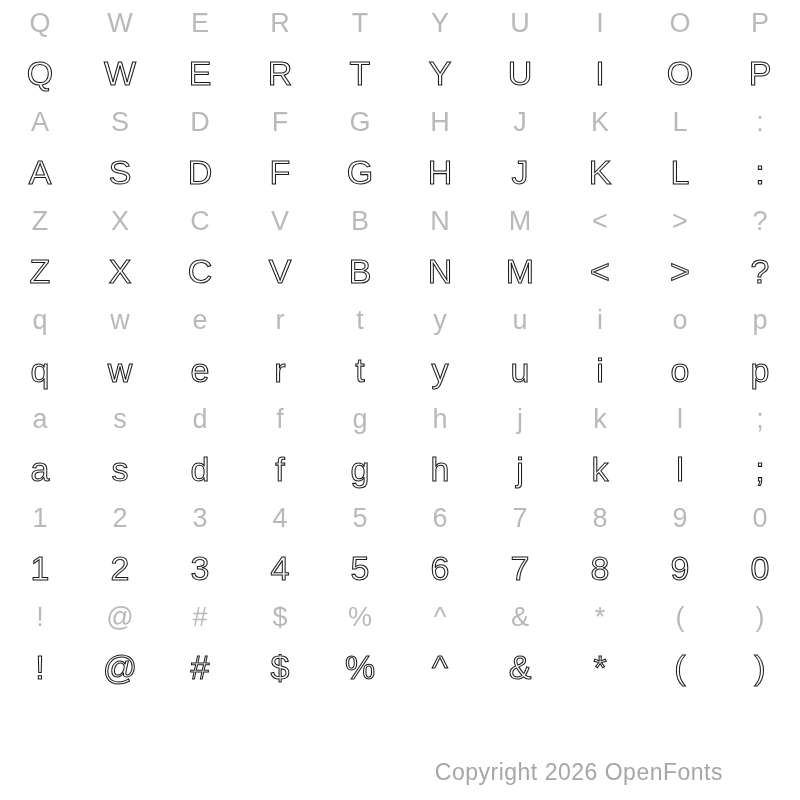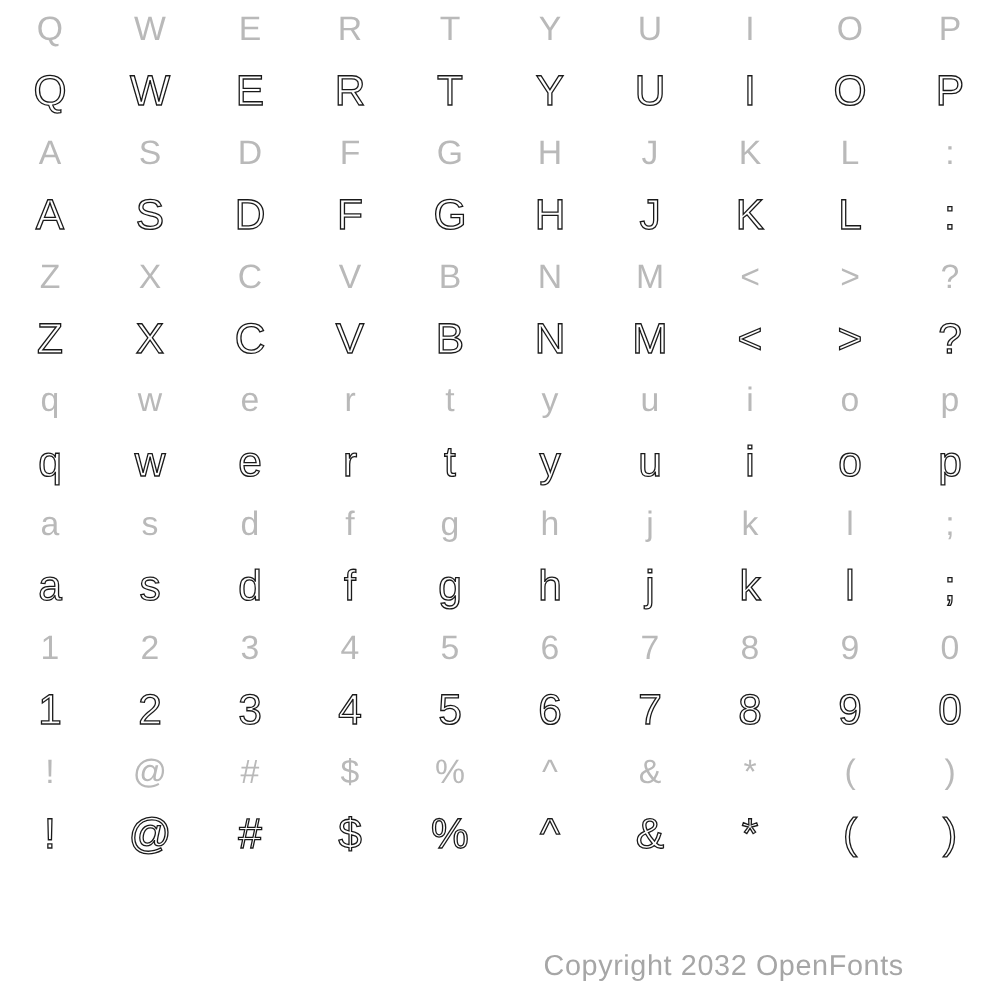--- a/index.html
+++ b/index.html
@@ -243,13 +243,13 @@
         <span class="cell">%</span>
         <span class="cell">^</span>
         <span class="cell">&amp;</span>
         <span class="cell">*</span>
         <span class="cell">(</span>
         <span class="cell">)</span>
       </div>
   </div>
 </div>
 
-<div class="footer">Copyright 2032 OpenFonts</div>
+<div class="footer">Copyright 2026 OpenFonts</div>
 
 </body></html>

